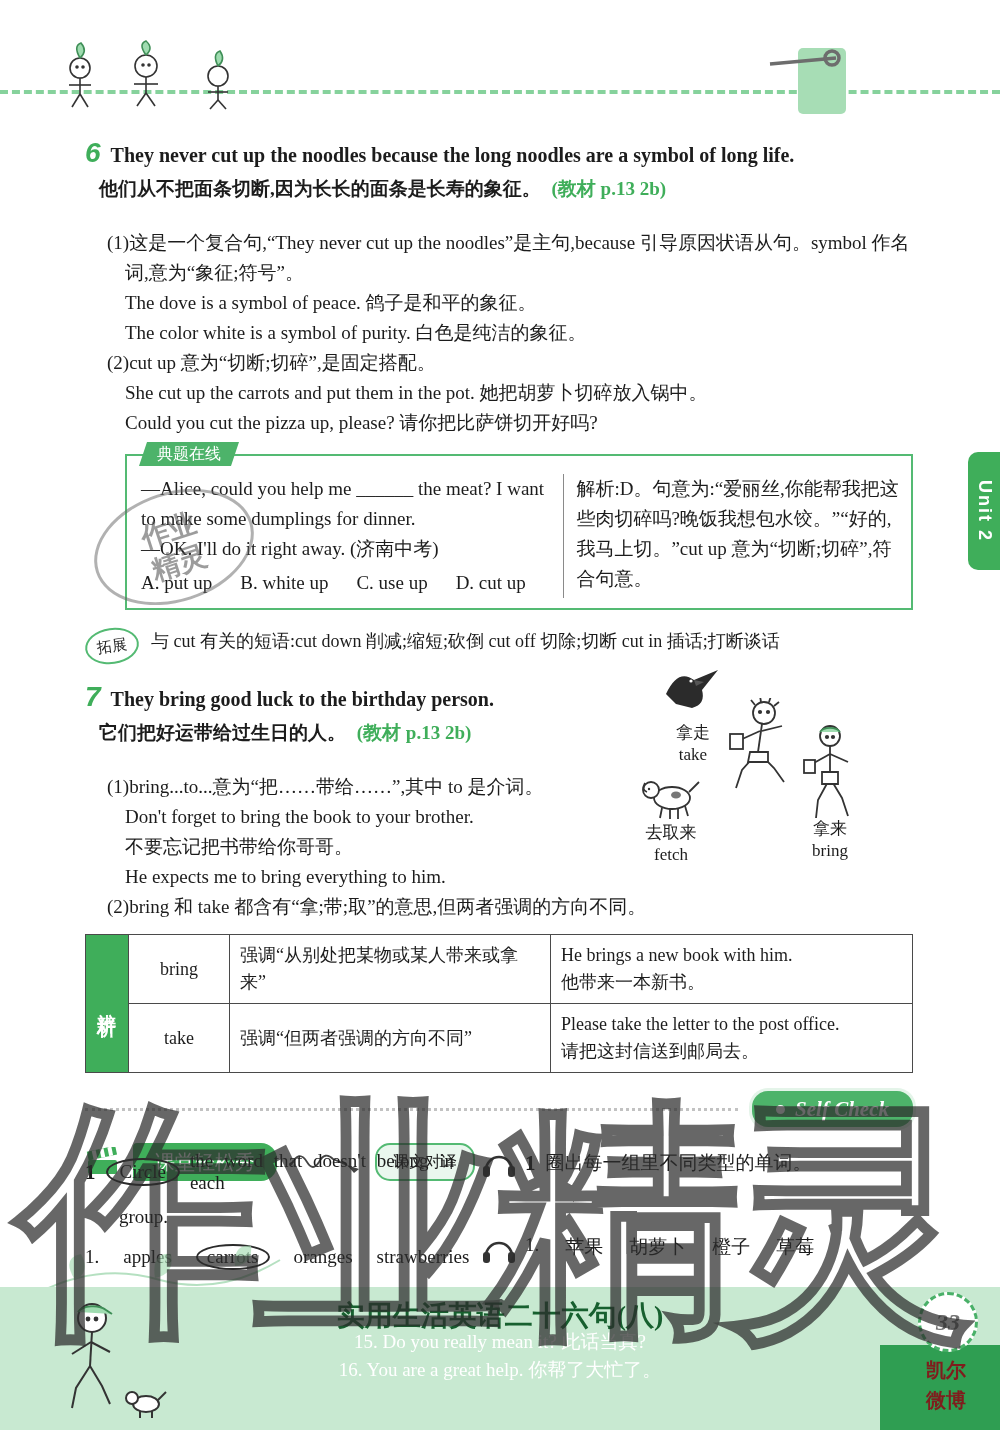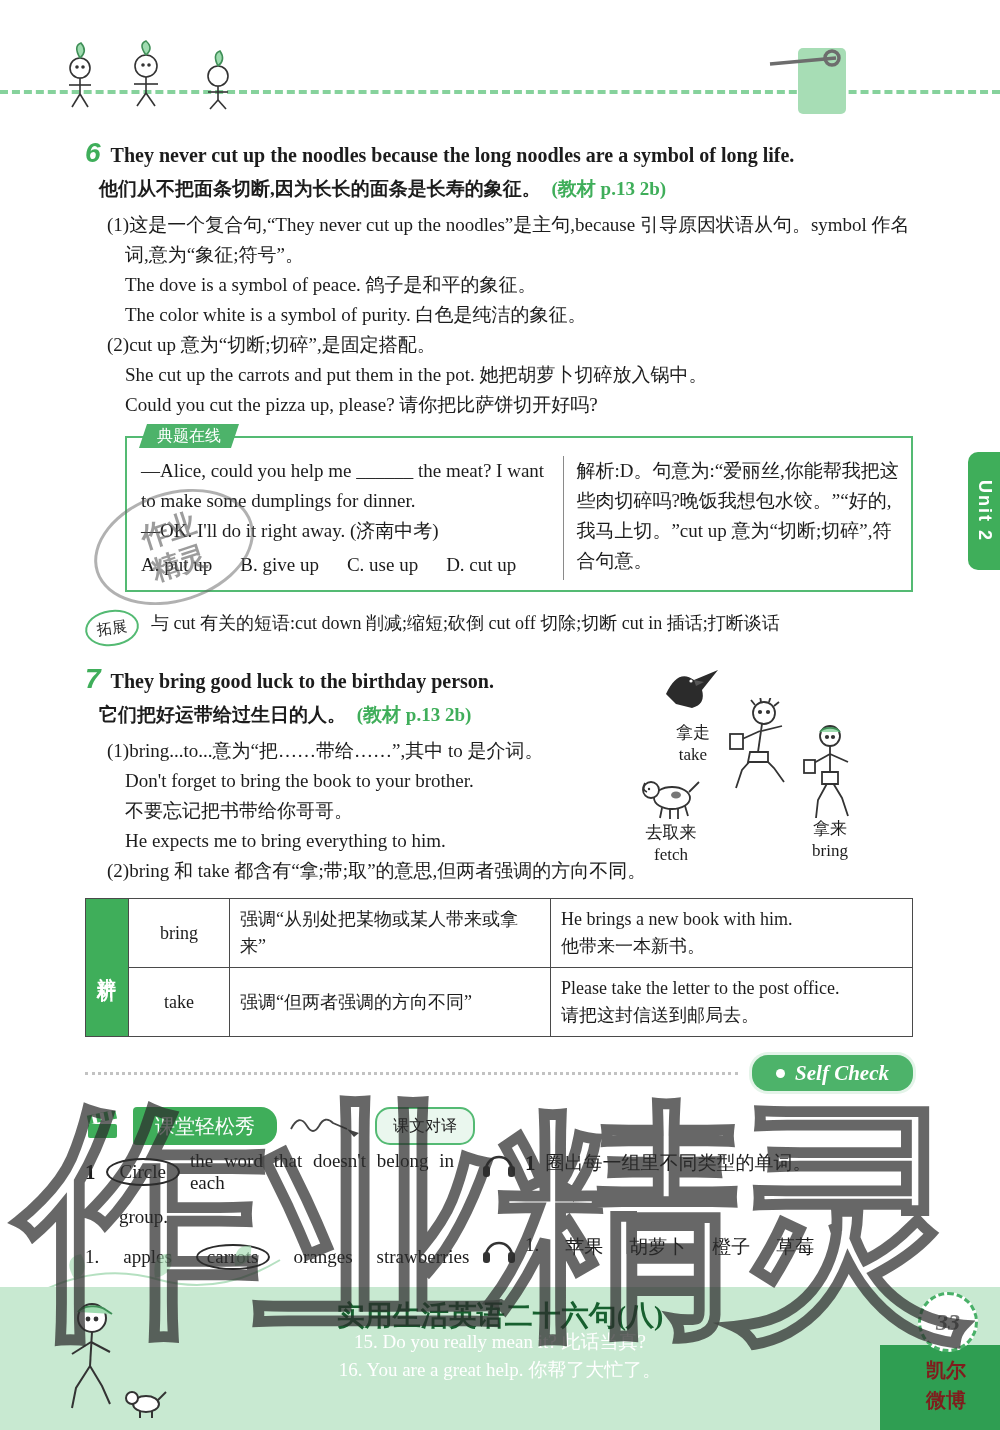--- a/index.html
+++ b/index.html
@@ -13,21 +13,21 @@
   .unit-tab{position:absolute;right:0;top:452px;width:32px;height:118px;background:#3fae5a;color:#fff;
     border-radius:10px 0 0 10px;display:flex;align-items:center;justify-content:center;
     writing-mode:vertical-rl;font-family:"Liberation Sans",sans-serif;font-weight:bold;font-size:18px;letter-spacing:2px;}
   
   .main{position:absolute;left:85px;top:138px;width:828px;font-size:19px;line-height:30px;}
   .p-title{display:flex;align-items:baseline;gap:10px;}
   .p-num{color:#3fae5a;font-size:28px;font-style:italic;font-weight:bold;font-family:"Liberation Sans",sans-serif;}
   .p-en{font-weight:bold;font-size:20px;}
   .p-zh{font-weight:bold;margin-top:4px;padding-left:14px;}
   .ref{color:#3fae5a;font-weight:bold;margin-left:6px;}
-  .p-body{margin-top:6px;padding-left:22px;}
+  .p-body{margin-top:24px;padding-left:22px;}
   .p-body p{margin:0;}
   .hang{padding-left:18px;text-indent:-18px;}
   .exline{padding-left:18px;}
   
   .ex-box{position:relative;margin:16px 0 0 40px;border:2px solid #54ba73;display:flex;padding:18px 10px 10px 14px;background:#fff;}
   .ex-badge{position:absolute;top:-14px;left:12px;background:#4db36a;color:#fff;font-size:16px;line-height:24px;
     padding:0 18px;clip-path:polygon(8% 0,100% 0,92% 100%,0 100%);font-family:"Liberation Sans",sans-serif;}
   .ex-left{flex:0 0 54%;padding-right:12px;line-height:30px;}
   .ex-left p{margin:0;}
   .opts{display:flex;gap:28px;margin-top:4px;flex-wrap:wrap;}
@@ -154,21 +154,21 @@
       <p class="exline">Could you cut the pizza up, please? 请你把比萨饼切开好吗?</p>
     </div>
 
     <div class="ex-box">
       <div class="ex-badge">典题在线</div>
       <div class="ex-left">
         <p>—Alice, could you help me ______ the meat? I want to make some dumplings for dinner.</p>
         <p>—OK. I'll do it right away. (济南中考)</p>
         <div class="opts">
           <span>A. put up</span>
-          <span>B. give up</span>
+          <span>B. white up</span>
           <span>C. use up</span>
           <span>D. cut up</span>
         </div>
       </div>
       <div class="ex-right">
         <p>解析:D。句意为:“爱丽丝,你能帮我把这些肉切碎吗?晚饭我想包水饺。”“好的,我马上切。”cut up 意为“切断;切碎”,符合句意。</p>
       </div>
     </div>
 
     <div class="expand-row">

